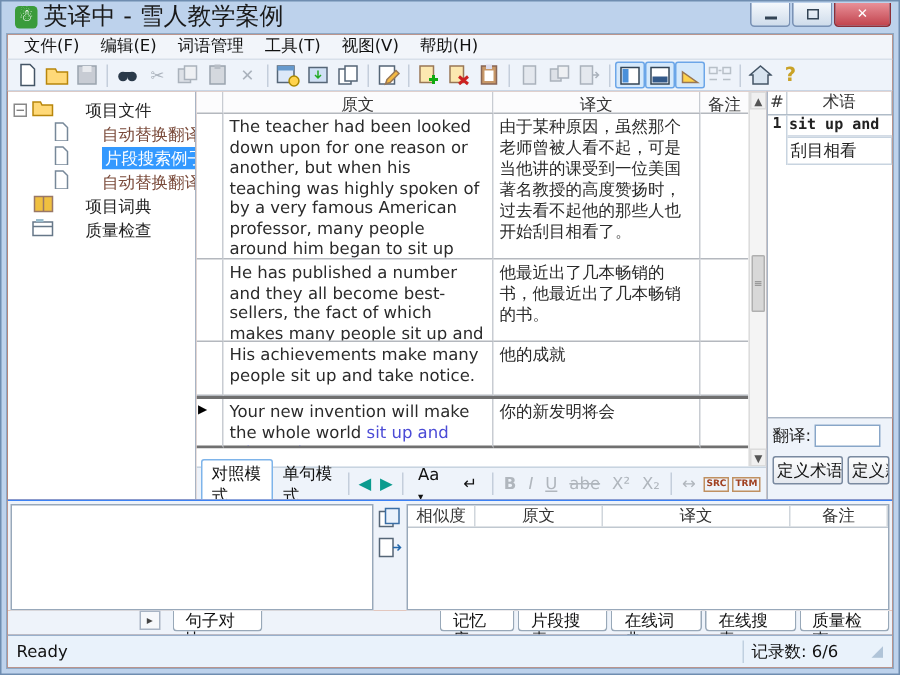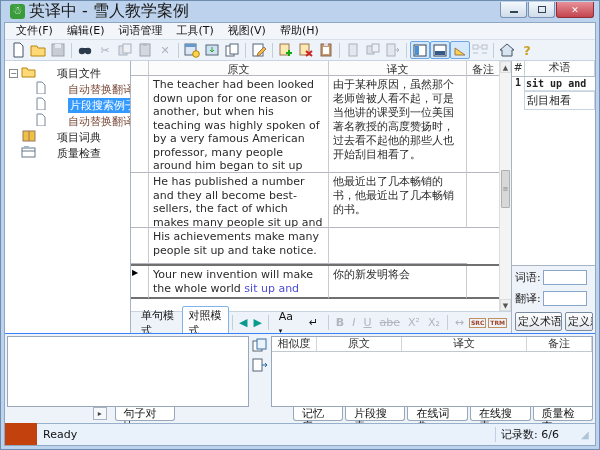--- a/index.html
+++ b/index.html
@@ -99,21 +99,21 @@
   .btm-table { flex:1; background:#fff; border:1px solid #98a8ba; display:flex; flex-direction:column; }
   .btm-head { display:grid; grid-template-columns:45px 85px 125px 1fr; border-bottom:1px solid #c0c8d0; }
   .btm-head div { text-align:center; height:14px; line-height:13px; border-right:1px solid #d0d6dc; color:#333; }
 
   .tabstrip { height:16px; display:flex; align-items:flex-start; background:#eef3fa; padding-left:88px; }
   .spinner { width:14px; height:13px; border:1px solid #a8b4c4; background:#f6f8fb; font-size:8px; line-height:11px; text-align:center; color:#444; margin-right:8px; }
   .tab { height:14px; line-height:13px; padding:0 8px; border:1px solid #98a8b8; border-top:none;
          background:#fff; border-radius:0 0 3px 3px; margin-right:2px; color:#111; }
   .tab-gap { width:120px; }
 
-  .statusbar { height:22px; background:#e9f2fb; border-top:1px solid #98b0cc; display:flex; align-items:center;margin-left:32px; }
+  .statusbar { height:22px; background:#e9f2fb; border-top:1px solid #98b0cc; display:flex; align-items:center; }
   .status-left { flex:1; padding-left:6px; color:#111; }
   .status-right { width:86px; border-left:1px solid #c0d0e0; padding-left:5px; color:#111; }
   .grip { width:14px; color:#b0c4d8; font-size:10px; }
 </style>
 </head>
 <body>
 
 <div class="window">
 
   <div class="titlebar">
@@ -340,42 +340,43 @@
             </div>
             <div class="trow r2">
               <div class="gut"></div>
               <div class="en">He has published a number and they all become best-sellers, the fact of which makes many people sit up and take notice.</div>
               <div class="zh">他最近出了几本畅销的书，他最近出了几本畅销的书。</div>
               <div></div>
             </div>
             <div class="trow r3">
               <div class="gut"></div>
               <div class="en">His achievements make many people sit up and take notice.</div>
+              <div class="zh">他的成就</div>
               <div></div>
             </div>
             <div class="trow r4 current">
               <div class="gut">▶</div>
               <div class="en"><span>Your new invention will make the whole world </span><span class="hl">sit up and take notice</span><span>!</span></div>
               <div class="zh">你的新发明将会</div>
               <div></div>
             </div>
             <div class="filler"></div>
           </div>
           <div class="vscroll">
             <div class="varrow">▲</div>
             <div class="vtrack">
               <div class="vthumb">≡</div>
             </div>
             <div class="varrow">▼</div>
           </div>
         </div>
 
         <div class="edit-toolbar">
+          <span class="ebtn active">对照模式</span>
           <span class="ebtn">单句模式</span>
-          <span class="ebtn active">对照模式</span>
           <span class="sep"></span>
           <span class="teal">◀</span>
           <span class="teal">▶</span>
           <span class="sep"></span>
           <span class="ebtn"><span>Aa</span> <span style="font-size:7px">▾</span></span>
           <span class="ebtn">↵</span>
           <span class="sep"></span>
           <span class="fmt fmt-b">B</span>
           <span class="fmt fmt-i">I</span>
           <span class="fmt fmt-u">U</span>
@@ -397,24 +398,20 @@
           </div>
           <div class="term-row">
             <div class="term-num">1</div>
             <div>
               <div class="term-en">sit up and</div>
               <div class="term-zh">刮目相看</div>
             </div>
           </div>
         </div>
         <div class="term-form">
-          <div class="form-row">
-            <label>词语:</label>
-            <input value="" style="">
-          </div>
           <div class="form-row">
             <label>翻译:</label>
             <input value="" style="">
           </div>
           <div class="btn-row">
             <span class="pbtn">定义术语</span>
             <span class="pbtn clip">定义新词</span>
           </div>
         </div>
       </div>

